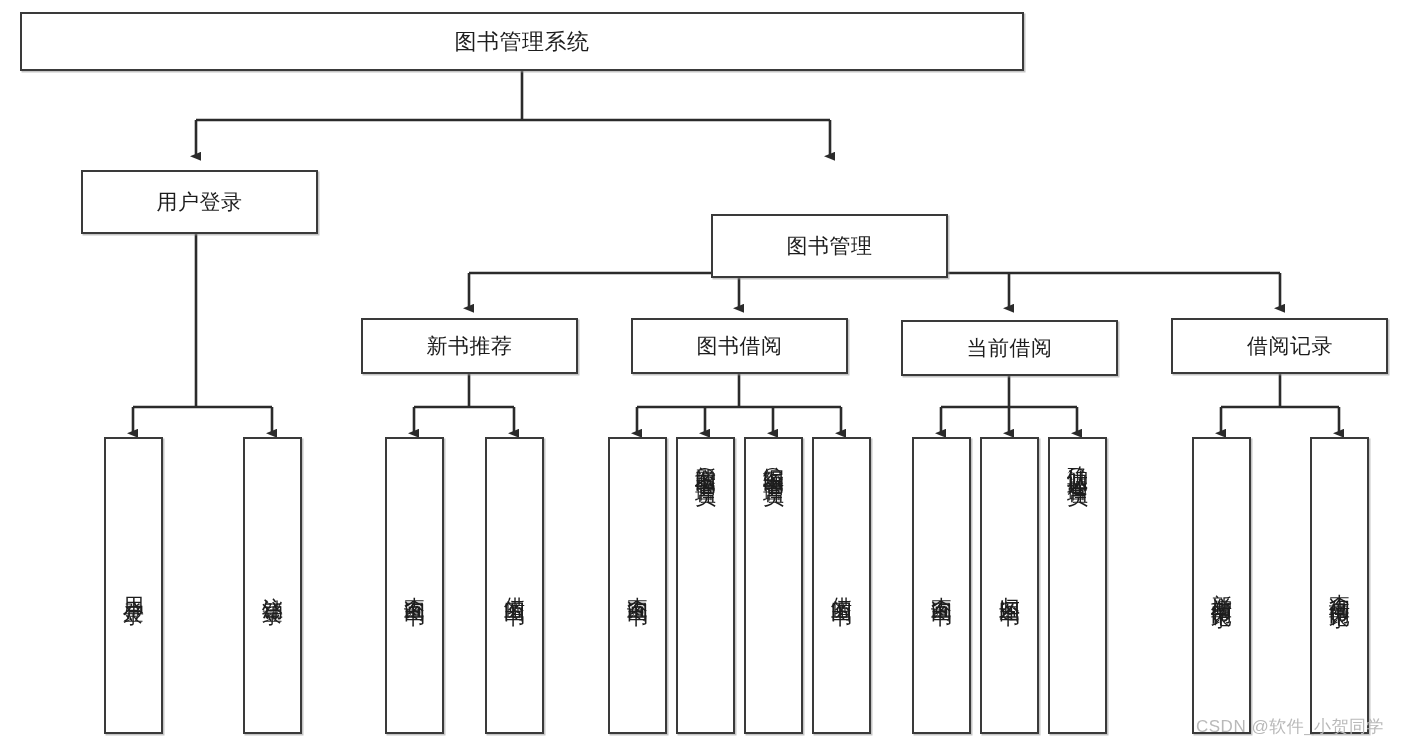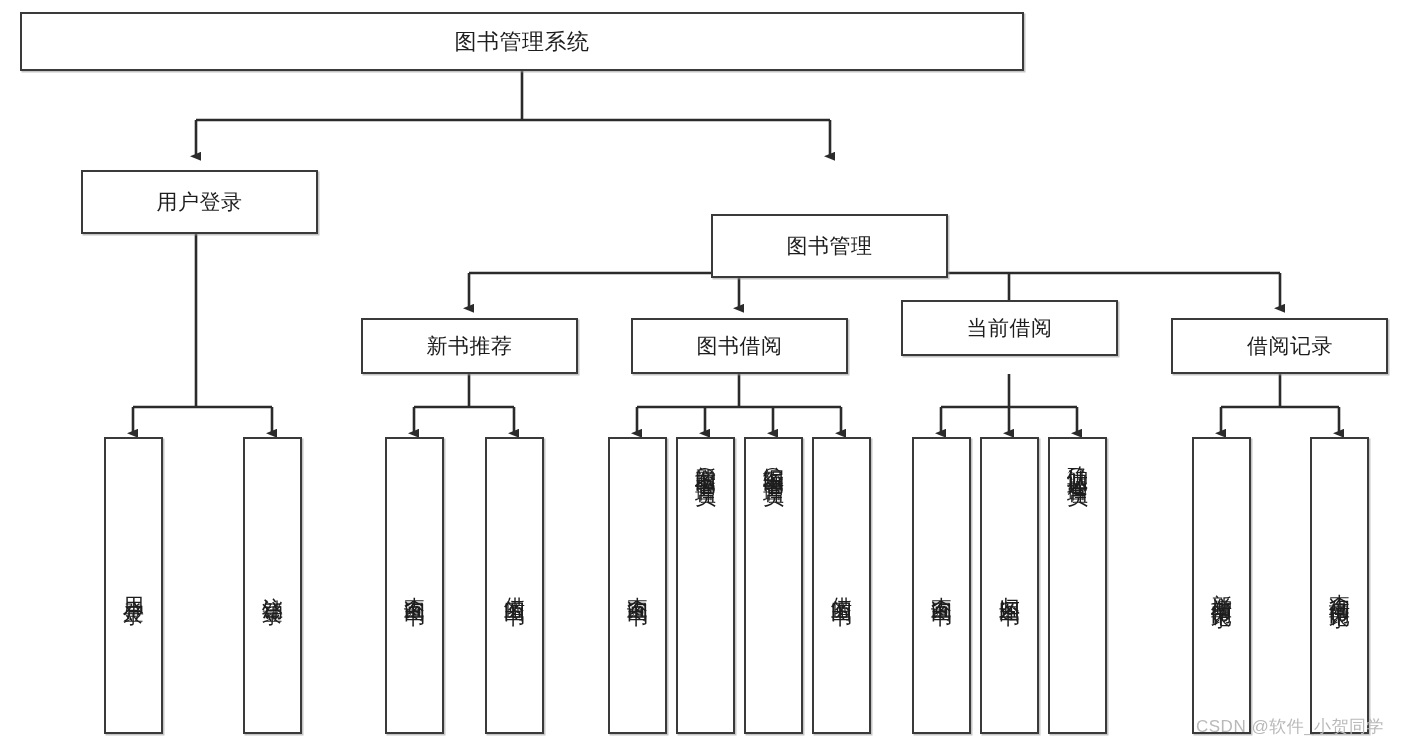--- a/index.html
+++ b/index.html
@@ -135,21 +135,21 @@
   <div class="node" style="left:711px; top:170px; width:237px; height:64px;margin-top:44px;">
     <span class="label">图书管理</span>
   </div>
 
   <div class="node" style="left:361px; top:318px; width:217px; height:56px;">
     <span class="label">新书推荐</span>
   </div>
   <div class="node" style="left:631px; top:318px; width:217px; height:56px;align-items:center;">
     <span class="label">图书借阅</span>
   </div>
-  <div class="node" style="left:901px; top:300px; width:217px; height:56px;">
+  <div class="node" style="left:901px; top:320px; width:217px; height:56px;">
     <span class="label">当前借阅</span>
   </div>
   <div class="node" style="left:1171px; top:318px; width:217px; height:56px;padding-left:21px;">
     <span class="label">借阅记录</span>
   </div>
 
   <div class="node leaf center-v" style="left:104px; top:437px; width:59px; height:297px;">
     <span class="label">用户登录</span>
   </div>
   <div class="node leaf center-v" style="left:243px; top:437px; width:59px; height:297px;">

